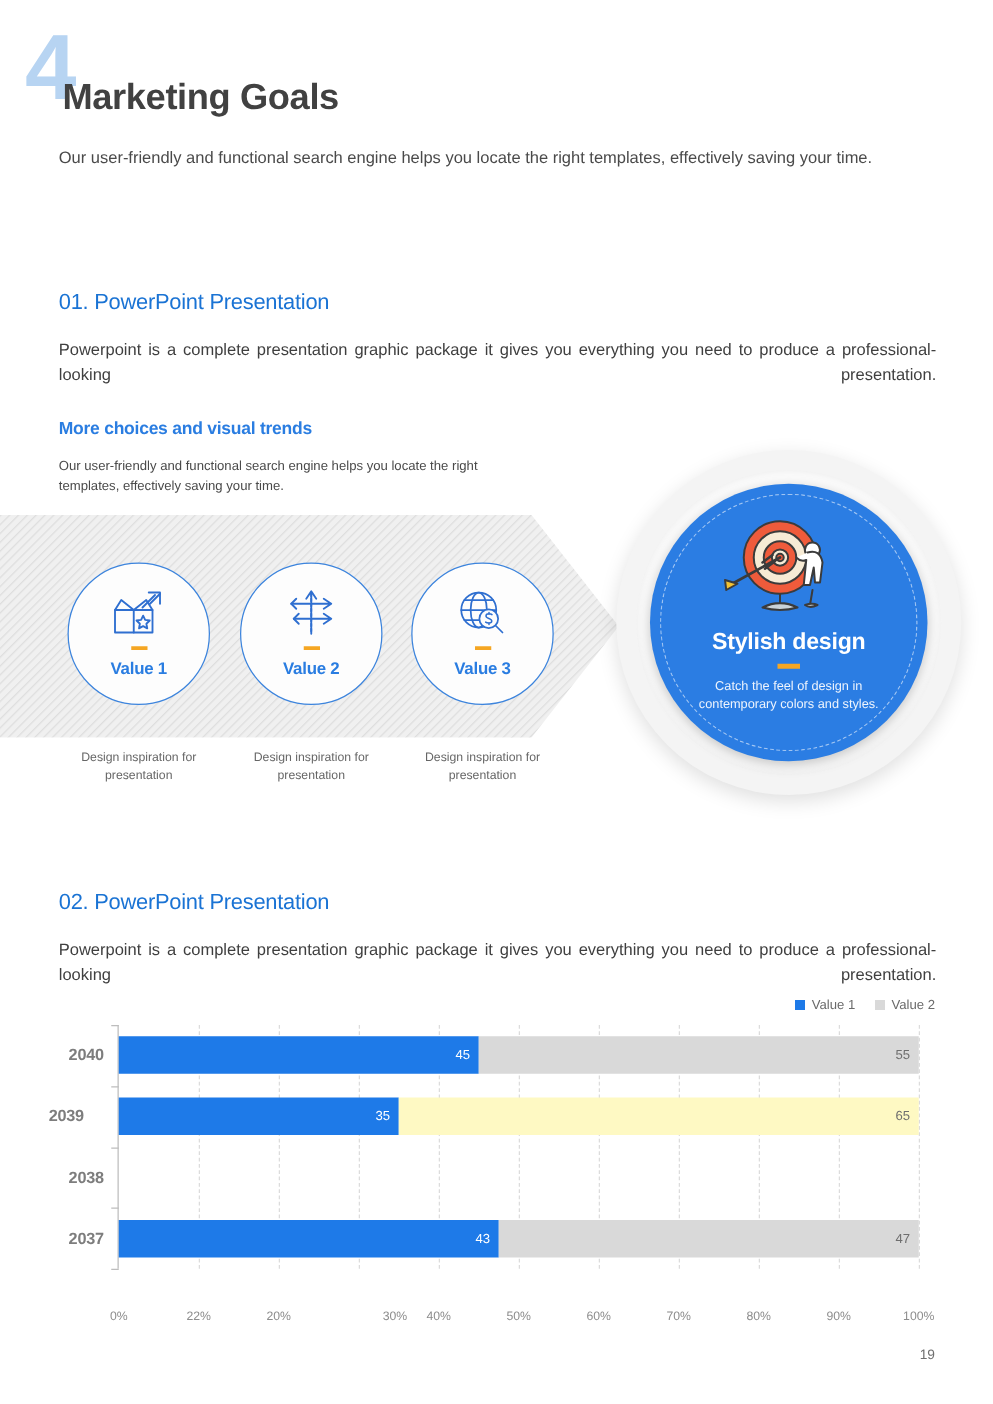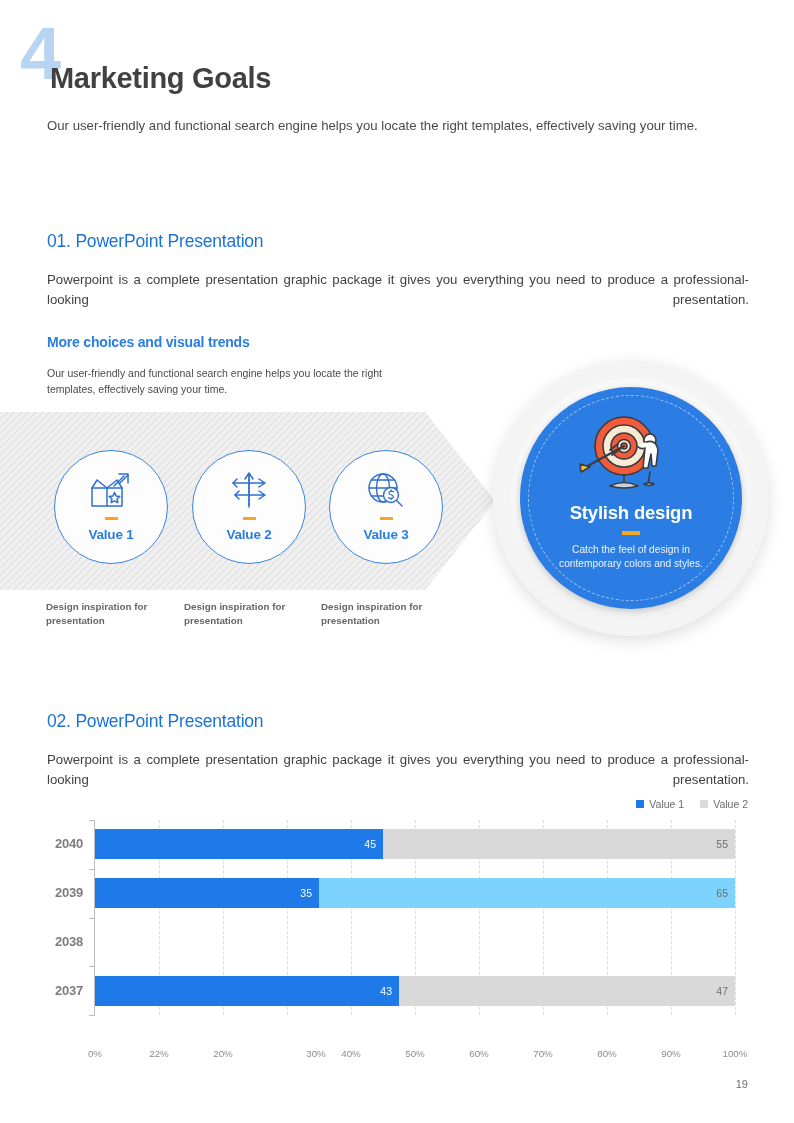--- a/index.html
+++ b/index.html
@@ -65,22 +65,22 @@
   .vc1 { left:54px; top:38px; }
   .vc2 { left:192px; top:38px; }
   .vc3 { left:329px; top:38px; }
   .vc-icon { margin-top:18px; height:42px; display:flex; align-items:center; }
   .vc-dash { width:13px; height:2.5px; background:#f5a623; margin-top:6px; }
   .vc-label {
     margin-top:7px; font-size:13.5px; font-weight:bold; color:#2a7de1;
     letter-spacing:-0.2px;
   }
   .vc-caption {
-    position:absolute; width:130px; 
-    font-size:9.8px; color:#666; line-height:1.42;font-weight:bold;
+    position:absolute; width:130px; text-align:center;
+    font-size:9.8px; color:#666; line-height:1.42;
   }
   .cap1 { left:46px; top:600px; }
   .cap2 { left:184px; top:600px; }
   .cap3 { left:321px; top:600px; }
 
   
   .badge-wrap { position:absolute; left:487px; top:354px; width:288px; height:288px; }
   .badge-ring-outer {
     position:absolute; left:6px; top:6px; width:276px; height:276px;
     border-radius:50%; background:#f4f4f4;
@@ -306,26 +306,26 @@
         <div class="ylabel" style="left: -72px; top: 16.375px;">2040</div>
         <div class="bar-row" style="top: 9.375px;">
           <div class="bar-seg seg-blue" style="left: 0px; width: 288px; background: rgb(30, 122, 232);">
             <span class="seg-val val-on-blue">45</span>
           </div>
           <div class="bar-seg seg-grey" style="left: 288px; width: 352px; background: rgb(217, 217, 217);">
             <span class="seg-val val-on-grey">55</span>
           </div>
         </div>
         <div class="tick" style="top: 48.75px;"></div>
-        <div class="ylabel" style="left: -72px; top: 65.125px;">2039</div>
+        <div class="ylabel" style="left: -72px; top: 65.125px; text-align: center;">2039</div>
         <div class="bar-row" style="top: 58.125px;">
           <div class="bar-seg seg-blue" style="left: 0px; width: 224px; background: rgb(30, 122, 232);">
             <span class="seg-val val-on-blue">35</span>
           </div>
-          <div class="bar-seg seg-grey" style="left: 224px; width: 416px; background: #7dd3fc;">
+          <div class="bar-seg seg-grey" style="left: 224px; width: 416px; background: #fef9c3;">
             <span class="seg-val val-on-grey">65</span>
           </div>
         </div>
         <div class="tick" style="top: 97.5px;"></div>
         <div class="ylabel" style="left: -72px; top: 113.875px;">2038</div>
         <div class="tick" style="top: 146.25px;"></div>
         <div class="ylabel" style="left: -72px; top: 162.625px;">2037</div>
         <div class="bar-row" style="top: 155.625px;">
           <div class="bar-seg seg-blue" style="left: 0px; width: 304px; background: rgb(30, 122, 232);">
             <span class="seg-val val-on-blue">43</span>

